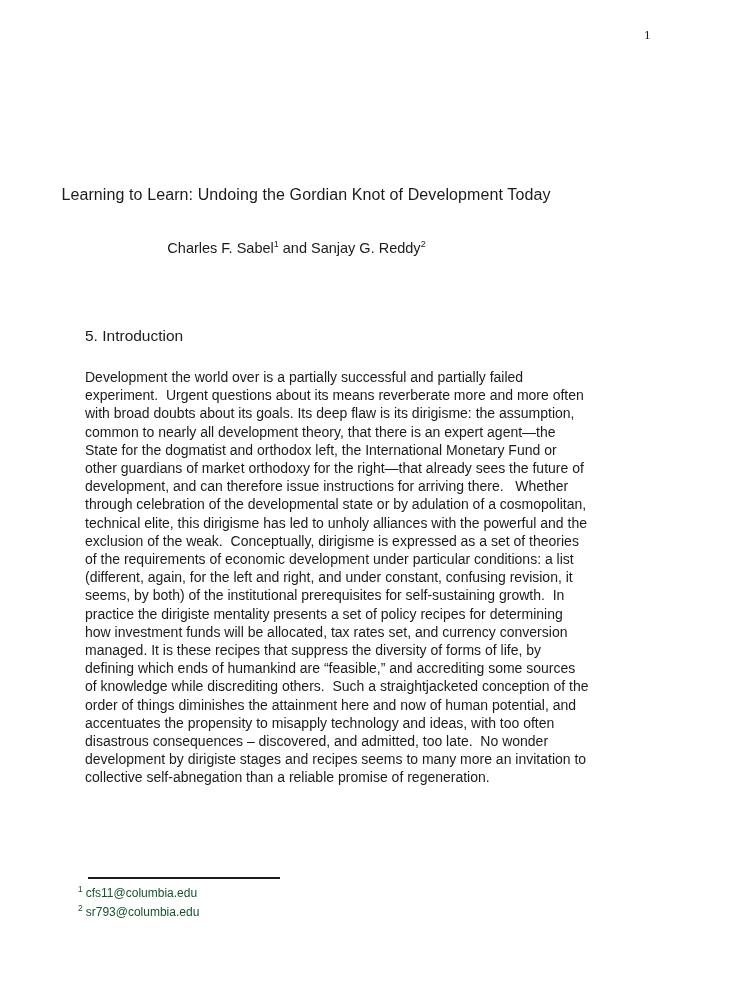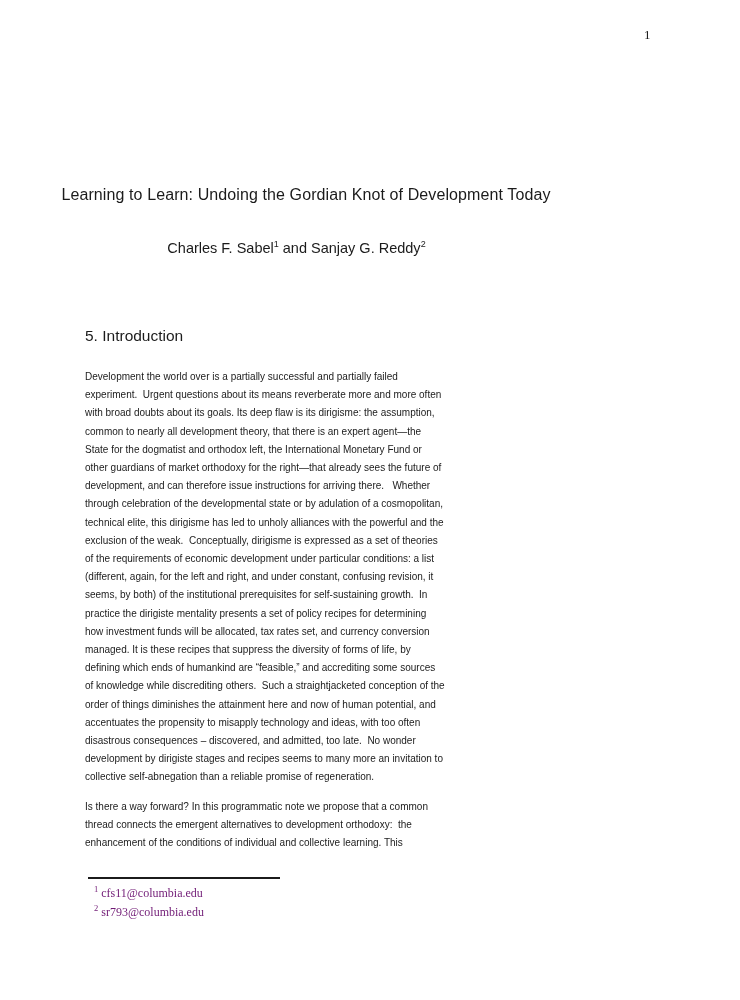--- a/index.html
+++ b/index.html
@@ -55,42 +55,42 @@
     top: 327px;
     left: 85px;
     font-size: 15.5px;
     font-weight: normal;
     color: #1b1b1b;
   }
   .body-para {
     position: absolute;
     left: 85px;
     width: 608px;
-    font-size: 10px;
+    font-size: 14px;
     line-height: 18.2px;
     white-space: pre-wrap;
     color: #1b1b1b;
   }
   .para-1 { top: 368px; }
   .para-2 { top: 798px; }
   .footnote-rule {
     position: absolute;
     top: 877px;
     left: 88px;
     width: 192px;
     height: 0;
     border-top: 2px solid #1b1b1b;
   }
   .footnotes {
     position: absolute;
     top: 884px;
-    left: 94px;
-    font-family: Liberation Serif, serif;
+    left: 78px;
+    font-family: Liberation Sans, sans-serif;
     font-size: 12px;
-    color: #701a75;
+    color: #14532d;
   }
   .footnote {
     line-height: 18.5px;
   }
   .footnote sup {
     font-size: 8.5px;
     vertical-align: super;
     line-height: 0;
     margin-right: 3px;
   }
@@ -125,23 +125,20 @@
 how investment funds will be allocated, tax rates set, and currency conversion
 managed. It is these recipes that suppress the diversity of forms of life, by
 defining which ends of humankind are “feasible,” and accrediting some sources
 of knowledge while discrediting others.  Such a straightjacketed conception of the
 order of things diminishes the attainment here and now of human potential, and
 accentuates the propensity to misapply technology and ideas, with too often
 disastrous consequences – discovered, and admitted, too late.  No wonder
 development by dirigiste stages and recipes seems to many more an invitation to
 collective self-abnegation than a reliable promise of regeneration.</p>
 
-  <p class="body-para para-2">Is there a way forward? In this programmatic note we propose that a common
-thread connects the emergent alternatives to development orthodoxy:  the
-enhancement of the conditions of individual and collective learning. This</p>
 
   <div class="footnote-rule"></div>
 
   <div class="footnotes">
     <div class="footnote"><sup>1</sup><span>cfs11@columbia.edu</span></div>
     <div class="footnote"><sup>2</sup><span>sr793@columbia.edu</span></div>
   </div>
 
 </div>
 

